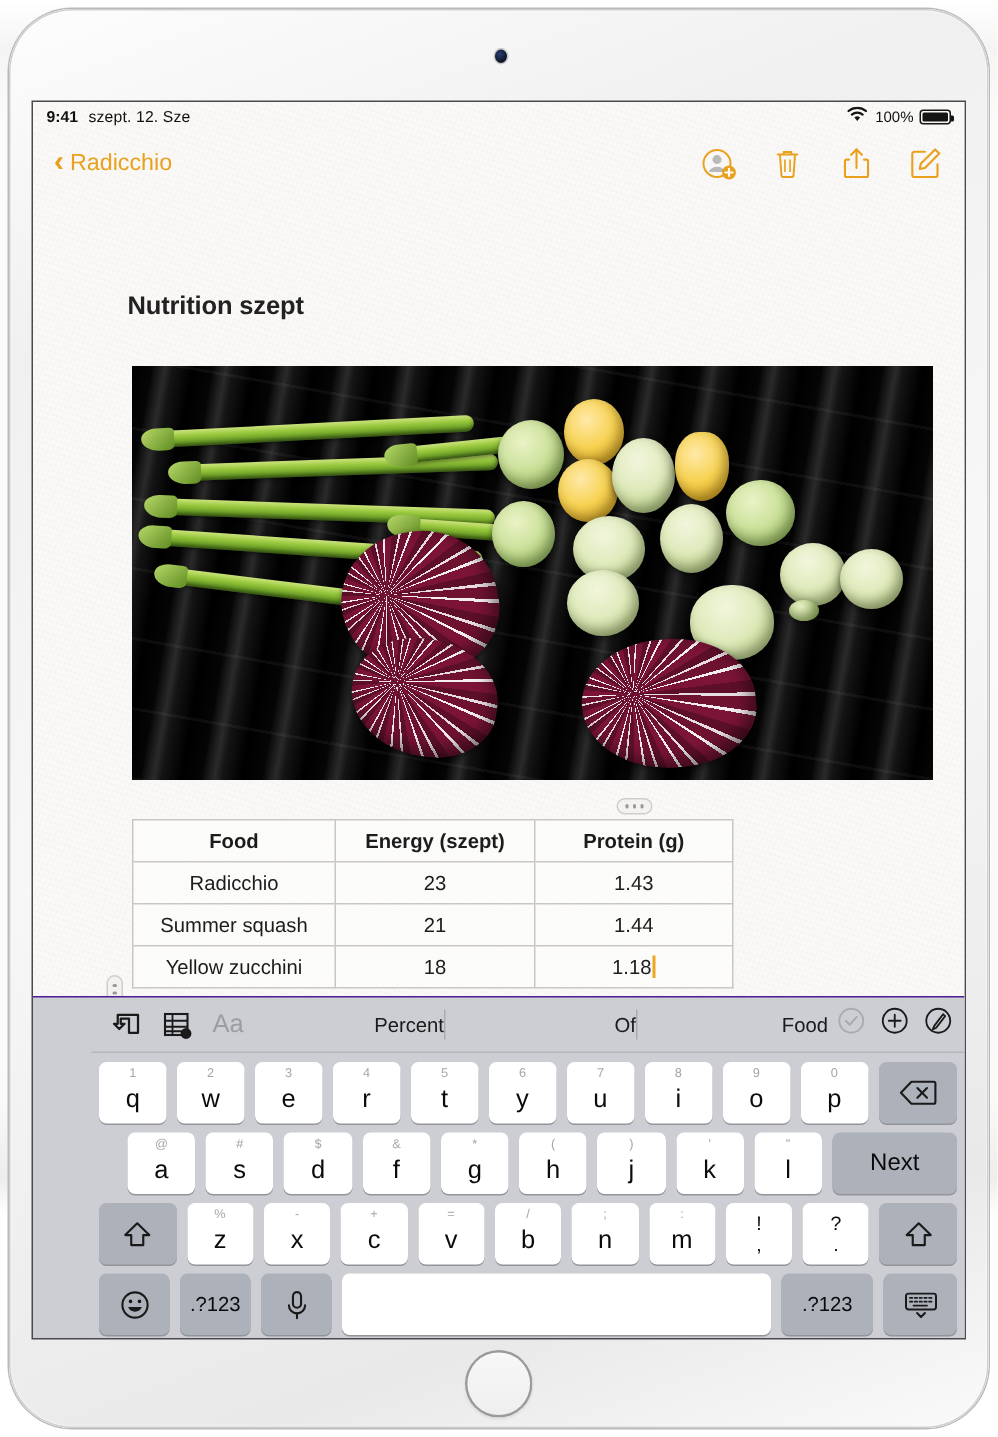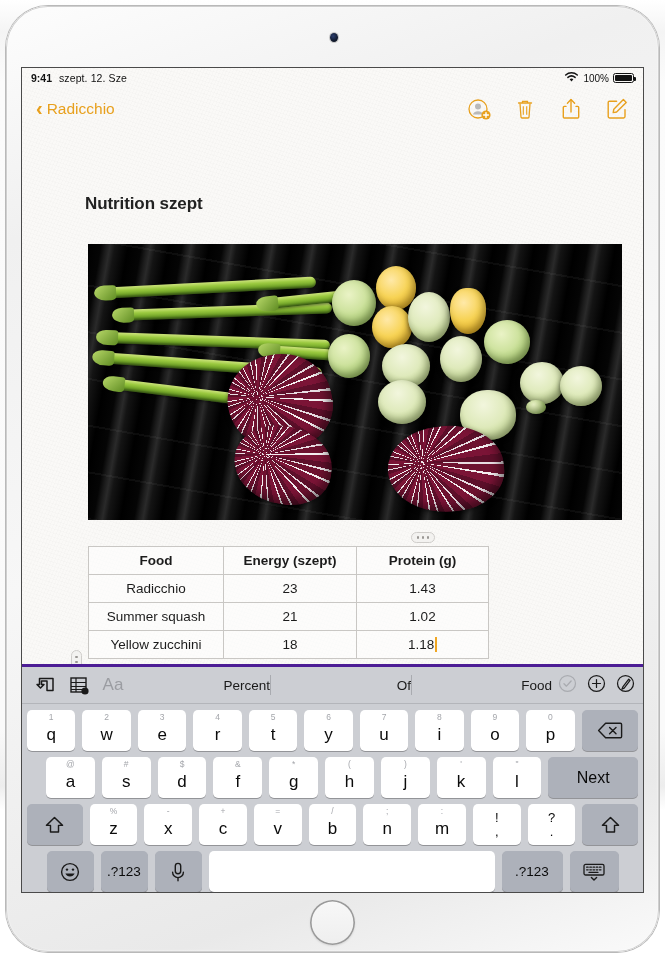--- a/index.html
+++ b/index.html
@@ -168,21 +168,22 @@
   td.c2, th.c2 { width: 132px; }
   .caret {
     display: inline-block; width: 1.6px; height: 15px; background: #f0a623;
     vertical-align: -3px; margin-left: 1px;
   }
 
   
   #keyboard {
     position: absolute; left: 0; bottom: 0; width: 621px; height: 228px;
     background: #ccced3;
-    border-top: 3px solid #4c1d95;
+    border-top: 1px solid #4c1d95;
+    padding-left: 39px;
   }
   #predictive {
     height: 37px; display: flex; align-items: center; padding: 0 6px;
     border-bottom: 1px solid #b3b5ba;
   }
   .kb-tool { width: 34px; height: 30px; display:flex; align-items:center; justify-content:center; cursor:pointer; }
   .kb-tool svg { display:block; }
   .pred-sep { width: 1px; height: 20px; background: #a9abb0; }
   .pred {
     flex: 1; text-align: right; font-size: 13.5px; color: #1a1a1a; cursor: pointer;
@@ -340,21 +341,21 @@
         </thead>
         <tbody>
           <tr>
             <td class="c0">Radicchio</td>
             <td class="c1">23</td>
             <td class="c2">1.43</td>
           </tr>
           <tr>
             <td class="c0">Summer squash</td>
             <td class="c1">21</td>
-            <td class="c2">1.02</td>
+            <td class="c2">1.44</td>
           </tr>
           <tr>
             <td class="c0">Yellow zucchini</td>
             <td class="c1">18</td>
             <td class="c2"><span>1.18</span><span class="caret"></span></td>
           </tr>
         </tbody>
       </table>
     </div>
 

